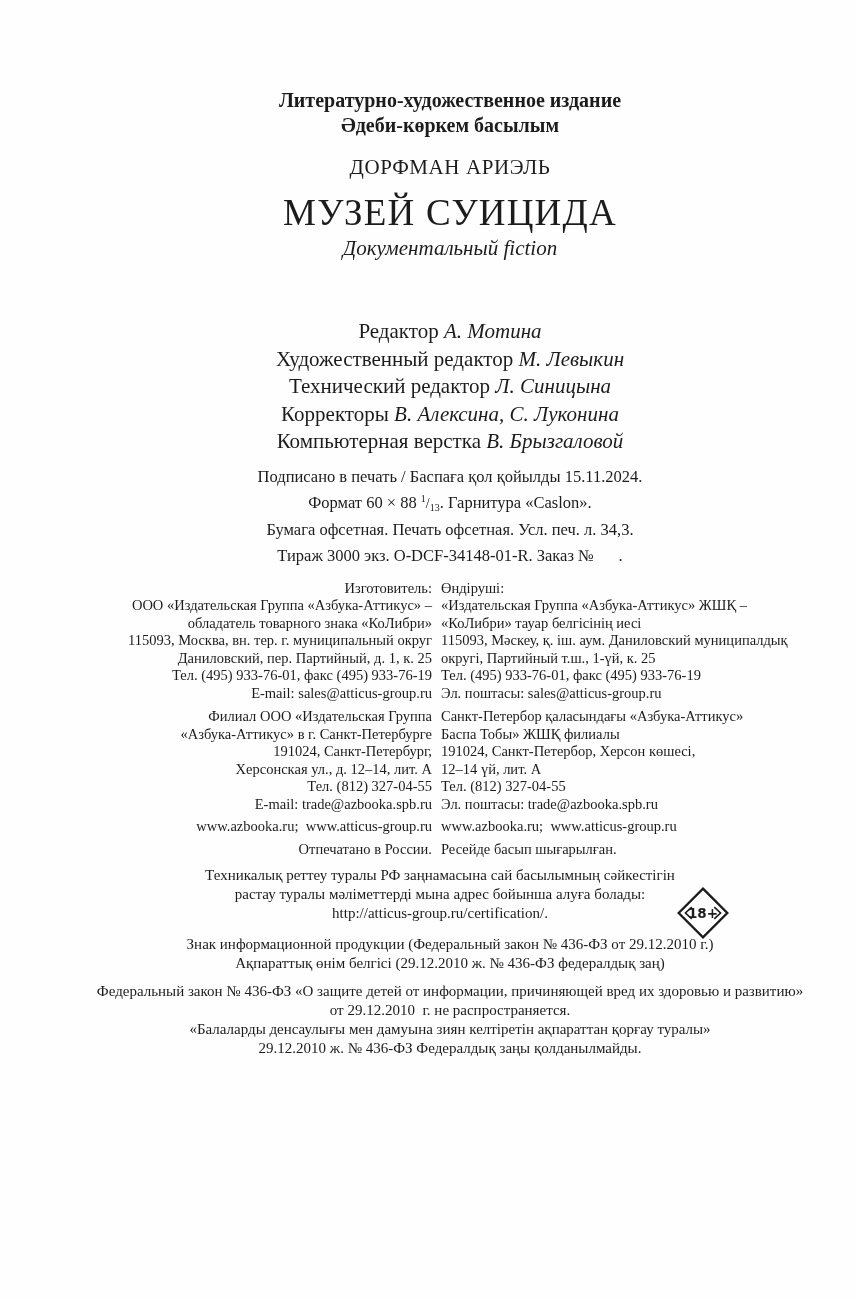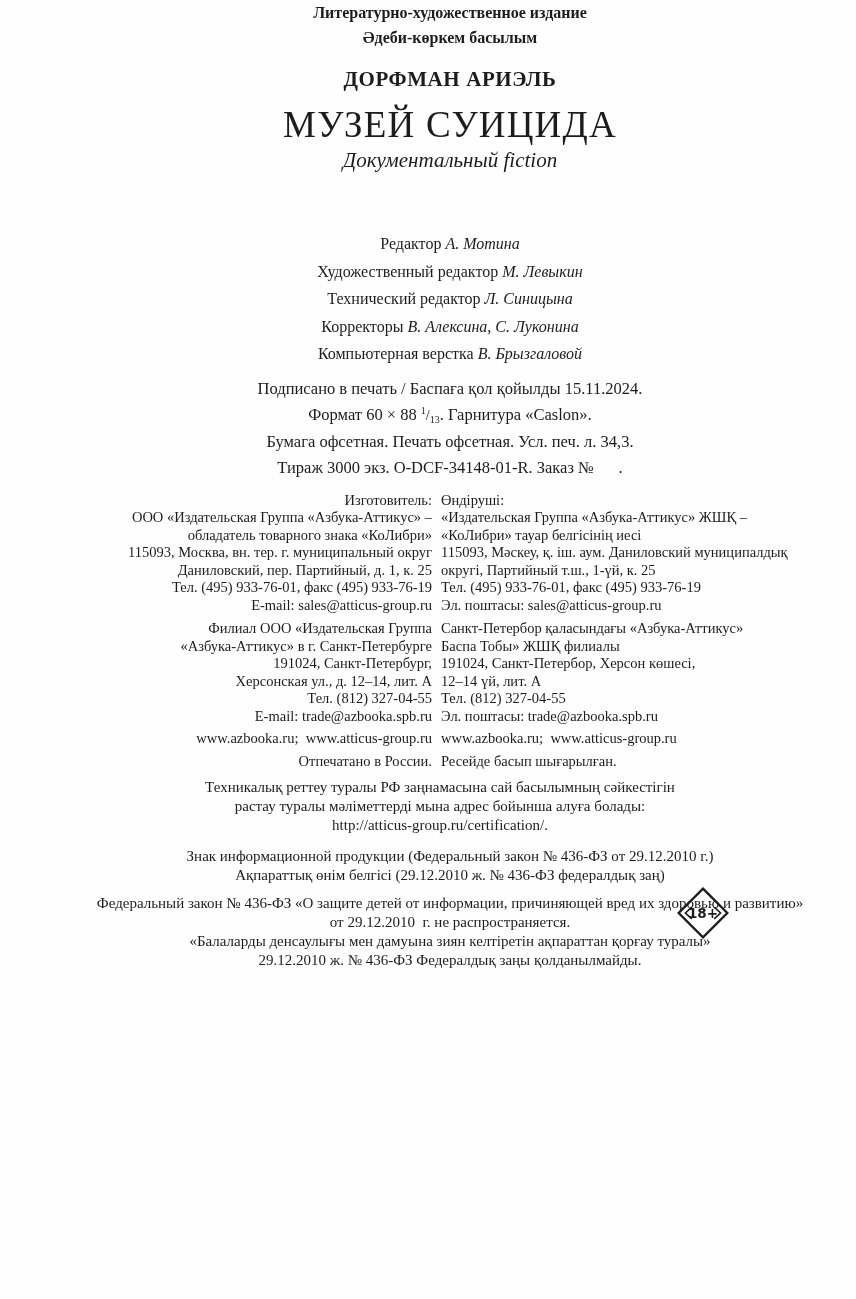--- a/index.html
+++ b/index.html
@@ -11,26 +11,26 @@
     position:relative;
     width:856px;height:1299px;
     margin:0 auto;
     background:#fefefe;
     color:#1c1c1c;
     overflow:hidden;
   }
   .center-col{margin-left:60px;width:780px;text-align:center;}
   .pre{white-space:pre-line;}
 
-  .edition{font-size:16px;line-height:25px;font-weight:bold;}
-  .author{margin-top:17px;font-size:21px;line-height:24px;letter-spacing:0.6px;font-weight:bold;}
+  .edition{padding-top:88px;font-size:20px;line-height:25px;font-weight:bold;}
+  .author{margin-top:17px;font-size:21px;line-height:24px;letter-spacing:0.6px;}
   .title{margin-top:18px;font-size:37px;line-height:31px;letter-spacing:1.2px;}
   .subtitle{margin-top:7px;font-size:21px;line-height:26px;font-style:italic;}
 
-  .credits{margin-top:57px;font-size:16px;line-height:27.5px;}
+  .credits{margin-top:57px;font-size:21px;line-height:27.5px;}
   .credit-name{font-style:italic;}
 
   .imprint{margin-top:8px;font-size:16.5px;line-height:26px;}
   .imprint sup{font-size:10px;line-height:0;vertical-align:6px;}
   .imprint sub{font-size:10px;line-height:0;vertical-align:-3px;}
   .frac-slash{font-size:14px;}
 
   .two-col{display:flex;margin-left:60px;width:780px;font-size:14.5px;line-height:17.5px;}
   .col-l{width:372px;text-align:right;}
   .col-r{margin-left:9px;flex:1;text-align:left;}

